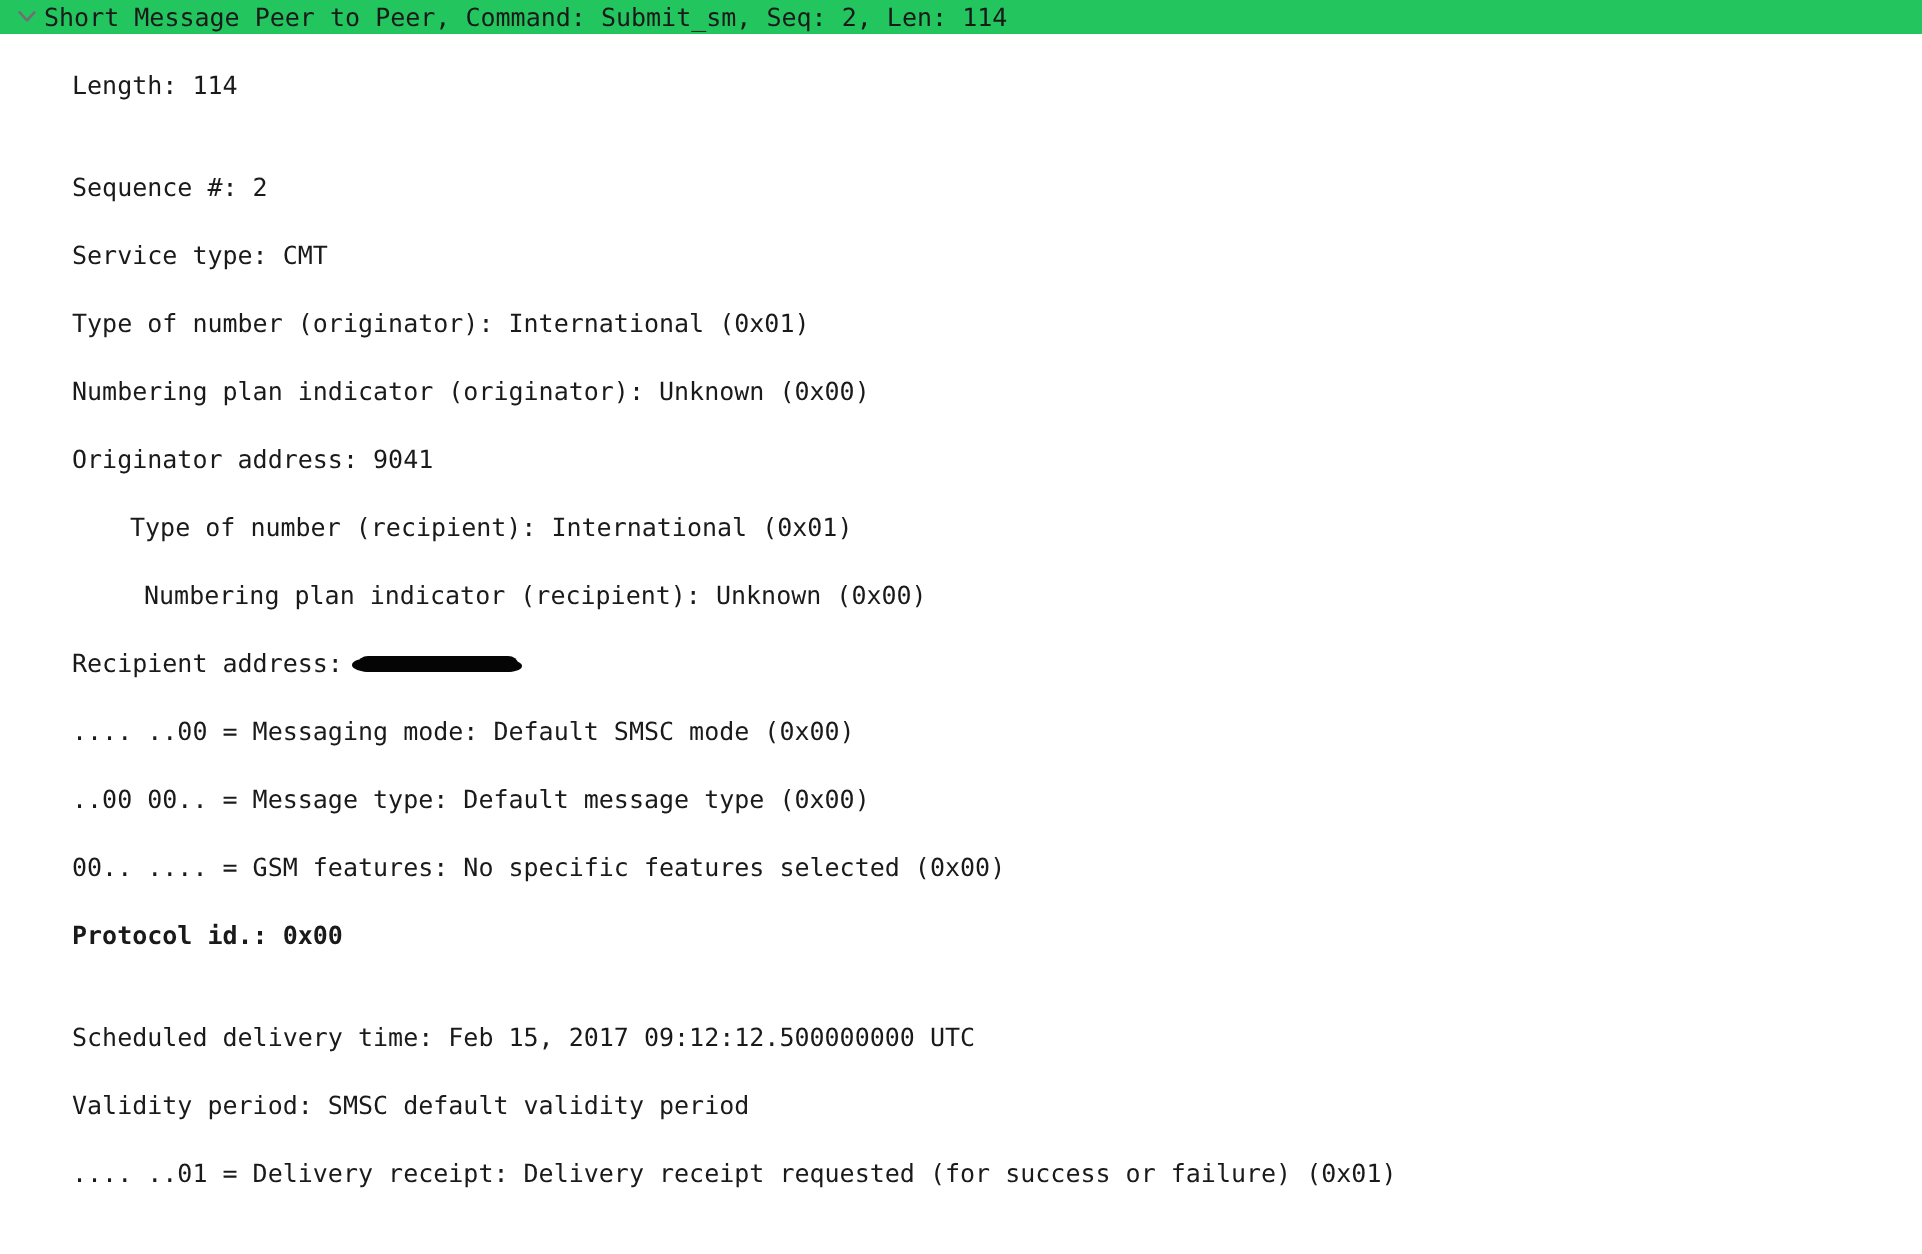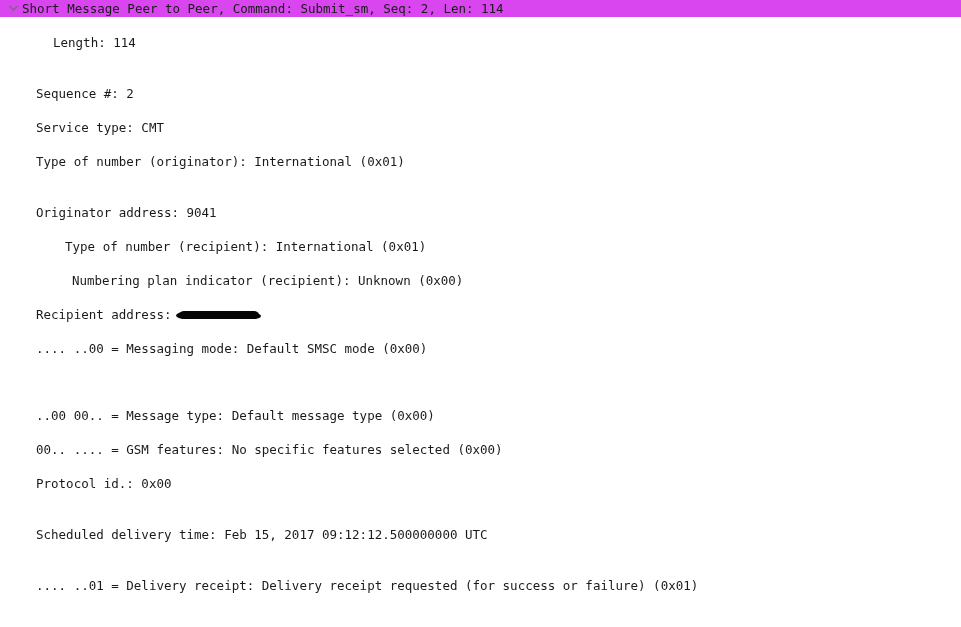--- a/index.html
+++ b/index.html
@@ -24,21 +24,21 @@
   .row {
     position: relative;
     height: 17px;
     line-height: 17px;
     white-space: pre;
     display: block;
     width: 961px;
     box-sizing: border-box;
   }
   .row.selected {
-    background: #d946ef;
+    background: #22c55e;
   }
   .twisty {
     position: absolute;
     top: 0;
     width: 12px;
     height: 17px;
     line-height: 17px;
     text-align: center;
     color: #707070;
     font-size: 11px;
@@ -82,27 +82,29 @@
     border-radius: 50%;
   }
 </style>
 </head>
 <body>
 
 <div id="tree" style="height: 578px;">
     <div class="row selected" style="top: 0px;"><span class="twisty" style="left: 7px; color: rgb(112, 112, 112);"><svg width="9" height="7" viewBox="0 0 9 7" aria-hidden="true">
           <path d="M0.8 1.2 L4.5 5.2 L8.2 1.2" fill="none" stroke="currentColor" stroke-width="1.3" stroke-linecap="round" stroke-linejoin="round"></path>
         </svg></span><span class="label" style="left: 22px;">Short Message Peer to Peer, Command: Submit_sm, Seq: 2, Len: 114</span></div>
-    <div class="row" style="top: 17px;"><span class="label" style="left: 36px; margin-left: 17px;">Length: 114</span></div>
+    <div class="row" style="top: 17px;"><span class="label" style="left: 36px;">Length: 114</span></div>
     <div class="row" style="top: 51px;"><span class="label" style="left: 36px;">Sequence #: 2</span></div>
     <div class="row" style="top: 68px;"><span class="label" style="left: 36px; text-align: center;">Service type: CMT</span></div>
     <div class="row" style="top: 85px;"><span class="label" style="left: 36px;">Type of number (originator): International (0x01)</span></div>
+    <div class="row" style="top: 102px;"><span class="label" style="left: 36px;">Numbering plan indicator (originator): Unknown (0x00)</span></div>
     <div class="row" style="top: 119px;"><span class="label" style="left: 36px;">Originator address: 9041</span></div>
     <div class="row" style="top: 136px; margin-left: 29px;"><span class="label" style="left: 36px;">Type of number (recipient): International (0x01)</span></div>
     <div class="row" style="top: 153px;"><span class="label" style="left: 36px; padding-left: 36px;">Numbering plan indicator (recipient): Unknown (0x00)</span></div>
     <div class="row" style="top: 170px; padding-left: 45px;"><span class="label" style="left: 36px;">Recipient address: </span><span class="redact" style="left: 179.45px; top: 5px; width: 80px; height: 8px; background: rgb(5, 5, 5);"></span></div>
     <div class="row" style="top: 187px;"><span class="label" style="left: 36px;">.... ..00 = Messaging mode: Default SMSC mode (0x00)</span></div>
-    <div class="row" style="top: 204px; margin-top: 33px;"><span class="label" style="left: 36px;">..00 00.. = Message type: Default message type (0x00)</span></div>
+    <div class="row" style="top: 204px;"><span class="label" style="left: 36px;">..00 00.. = Message type: Default message type (0x00)</span></div>
     <div class="row" style="top: 221px;"><span class="label" style="left: 36px;">00.. .... = GSM features: No specific features selected (0x00)</span></div>
-    <div class="row" style="top: 238px;"><span class="label" style="left: 36px;">Protocol id.: 0x00</span></div>
+    <div class="row" style="top: 238px;"><span class="label" style="left: 36px; font-weight: bold;">Protocol id.: 0x00</span></div>
     <div class="row" style="top: 272px;"><span class="label" style="left: 36px;">Scheduled delivery time: Feb 15, 2017 09:12:12.500000000 UTC</span></div>
+    <div class="row" style="top: 289px;"><span class="label" style="left: 36px;">Validity period: SMSC default validity period</span></div>
     <div class="row" style="top: 306px;"><span class="label" style="left: 36px;">.... ..01 = Delivery receipt: Delivery receipt requested (for success or failure) (0x01)</span></div>
   </div>
 
 </body></html>

